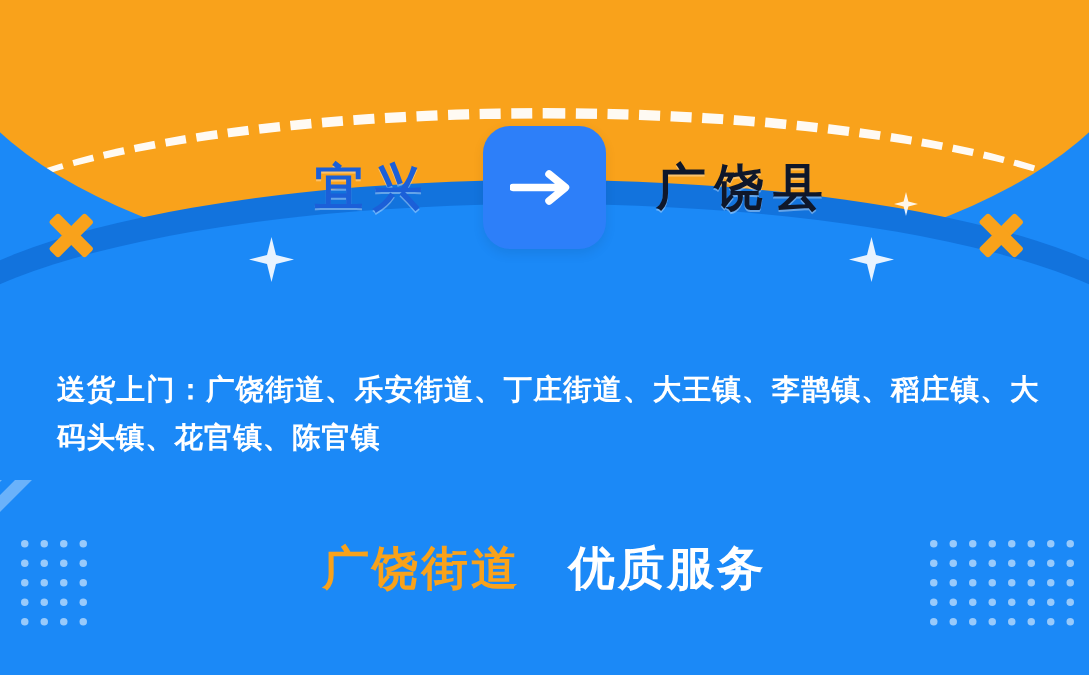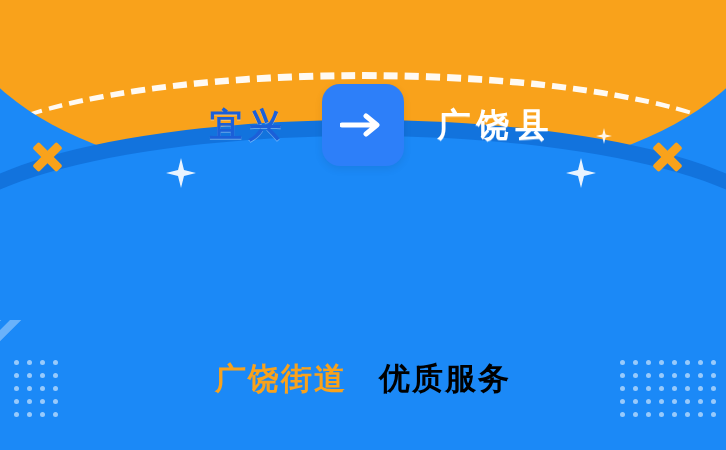--- a/index.html
+++ b/index.html
@@ -85,42 +85,42 @@
   
   .route{
     position:absolute;left:0;top:84px;width:726px;height:82px;
     display:flex;align-items:center;justify-content:center;gap:34px;margin-left:19px;
   }
   .city{
     color:#1b5fd8;font-size:33px;font-weight:bold;letter-spacing:6px;
     text-shadow:0 1px 0 rgba(255,255,255,.35);
     white-space:nowrap;
   }
-  .city.right{color:#ffffff;font-family:Liberation Mono, monospace;}
+  .city.right{color:#0f172a;font-family:Liberation Mono, monospace;}
   .arrow-box{
     width:82px;height:82px;border-radius:18px;background:#2d7ff9;
     display:flex;align-items:center;justify-content:center;
     box-shadow:0 3px 8px rgba(0,0,0,.08);
   }
   .arrow-box svg{display:block;}
   
   .delivery{
     position:absolute;left:38px;top:245px;width:655px;
     color:#ffffff;font-size:19px;font-weight:bold;line-height:32px;
     letter-spacing:.6px;
     text-align:justify;
   }
   
   .slogan{
     position:absolute;left:0;top:358px;width:726px;text-align:center;
     font-size:31px;font-weight:bold;letter-spacing:2px;
     white-space:nowrap;
   }
   .slogan .orange{color:#f9a21b;}
-  .slogan .white{color:#000000;}
+  .slogan .white{color:#ffffff;}
 </style>
 </head>
 <body>
 
 <div class="poster">
 
   <div class="top-band"></div>
   <div class="road-dashes"></div>
   <div class="blue-arc-dark"></div>
   <div class="blue-arc-light"></div>
@@ -205,20 +205,21 @@
   <div class="route">
     <div class="city">宜兴</div>
     <div class="arrow-box">
       <svg width="46" height="30" viewBox="0 0 46 30" aria-hidden="true">
         <path d="M2 15 H33 M26 6 L37 15 L26 24" fill="none" stroke="#ffffff" stroke-width="5" stroke-linecap="round" stroke-linejoin="round"></path>
       </svg>
     </div>
     <div class="city right">广饶县</div>
   </div>
 
+  <div class="delivery">送货上门：广饶街道、乐安街道、丁庄街道、大王镇、李鹊镇、稻庄镇、大码头镇、花官镇、陈官镇</div>
 
   <div class="slogan">
     <span class="orange">广饶街道</span>
     <span>&nbsp;</span>
     <span class="white">优质服务</span>
   </div>
 
 </div>
 
 </body></html>

